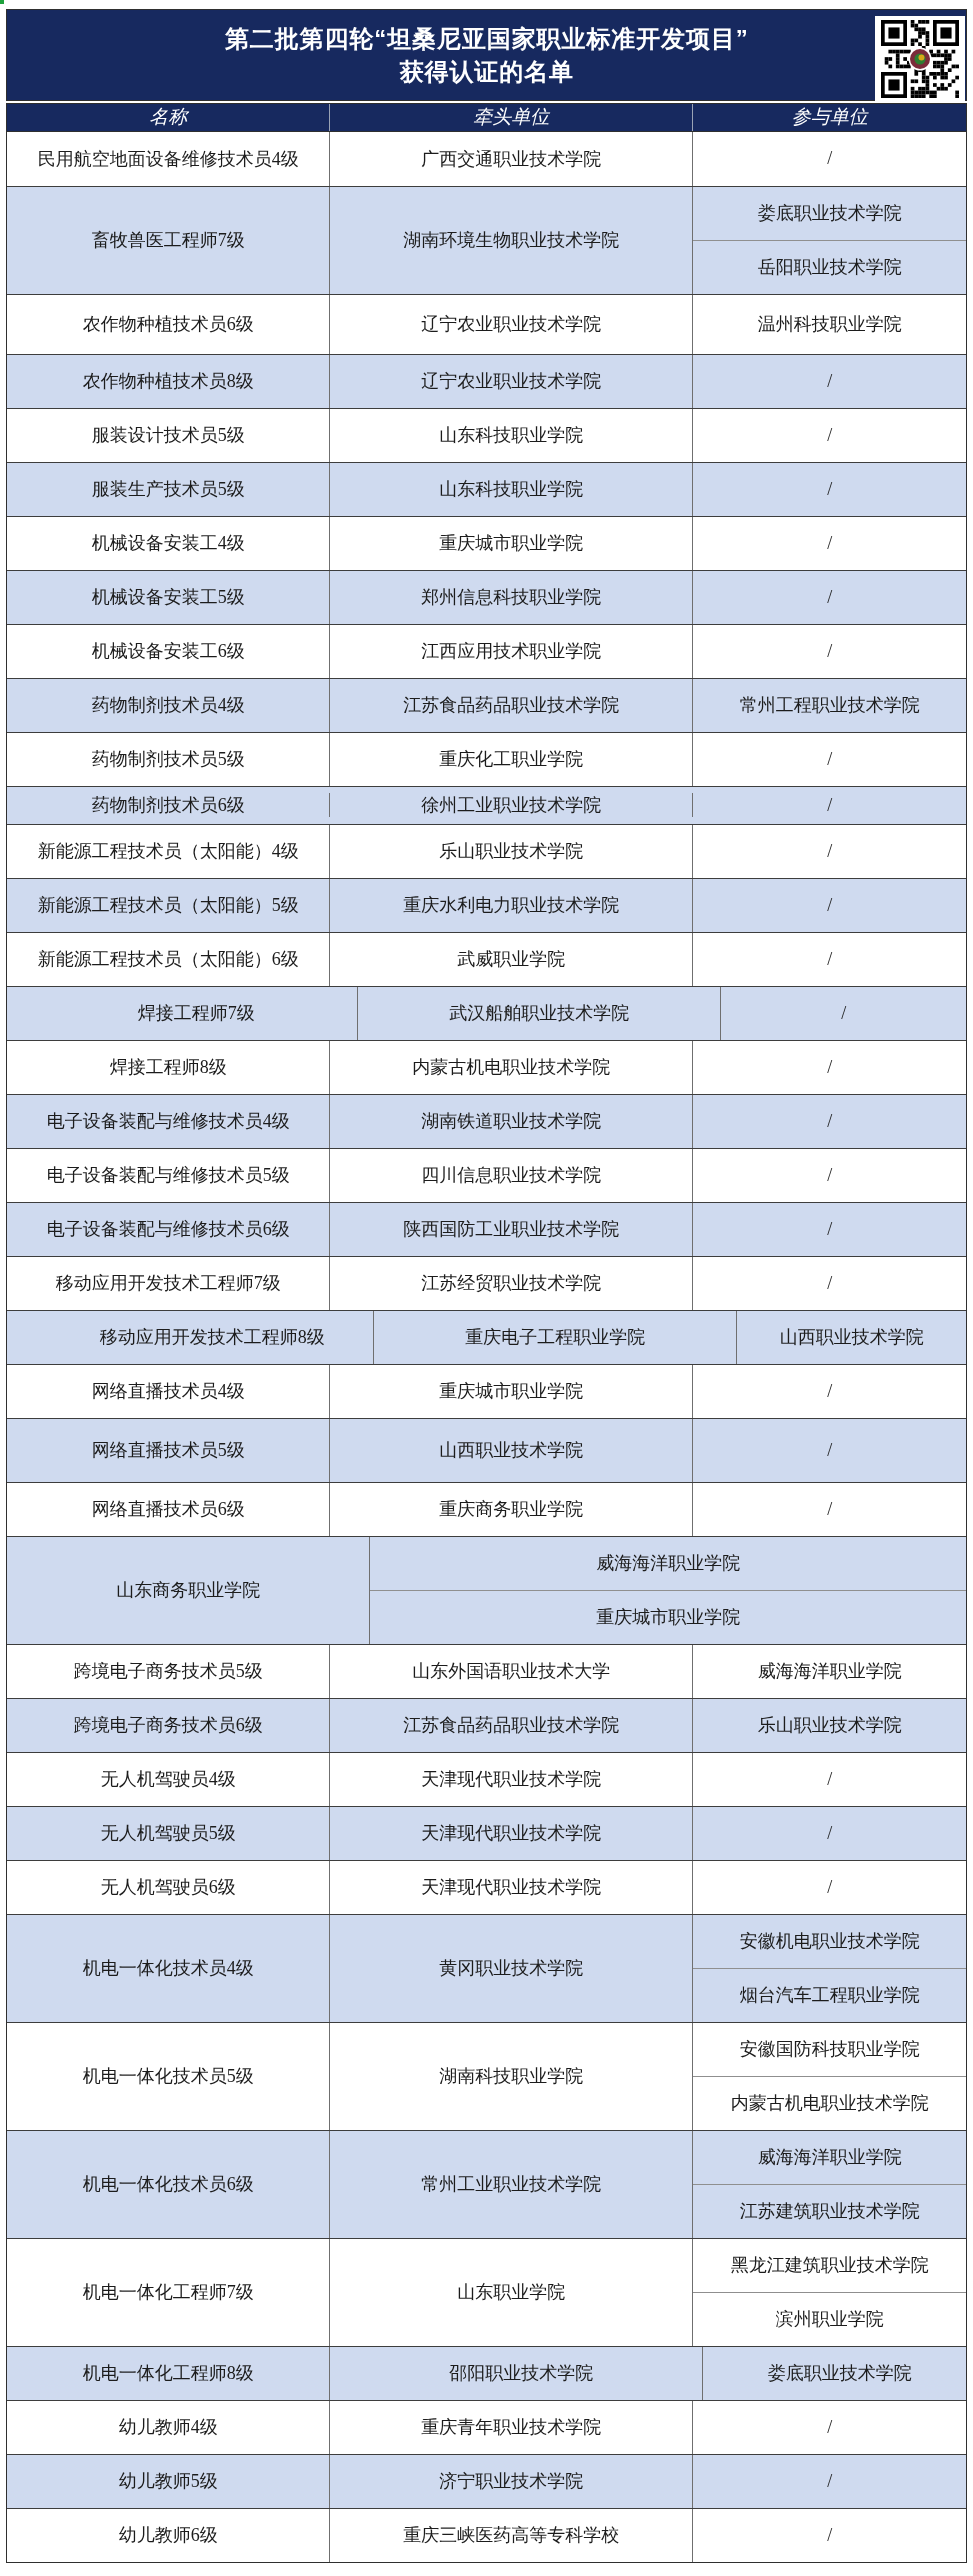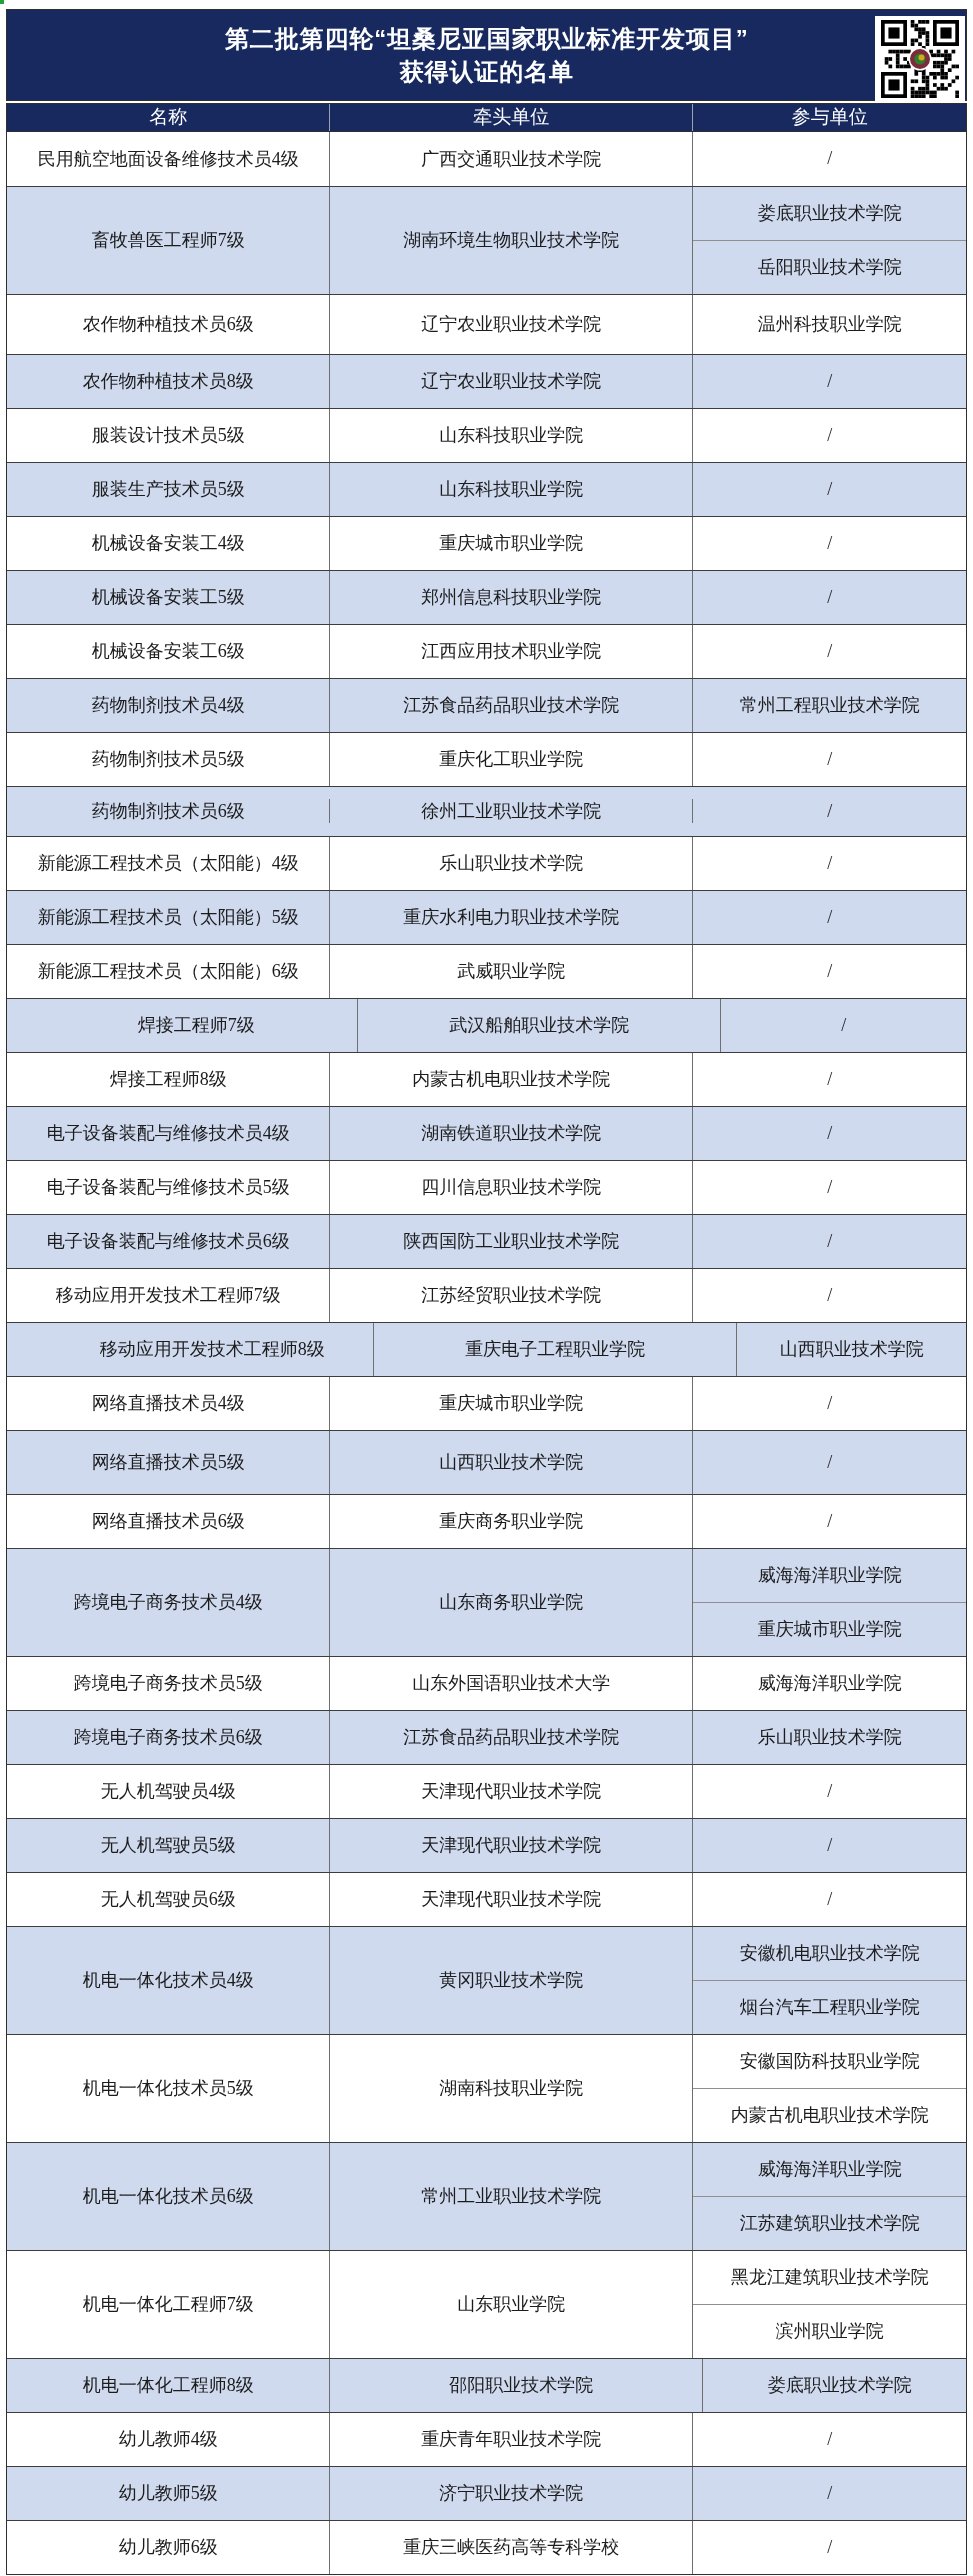--- a/index.html
+++ b/index.html
@@ -26,21 +26,21 @@
     background:#ffffff; display:flex; align-items:center; justify-content:center;
   }
   .qr-box svg { display:block; }
 
   
   .header-row {
     box-sizing:border-box; margin-top:1.8px; height:29px; background:#17295F;
     border:0.9px solid #2f2f2f; border-bottom:1.8px solid #2f2f2f;
     display:flex; color:#ffffff; font-size:19px;
   }
-  .hcell { box-sizing:border-box; display:flex; align-items:center; justify-content:center; }
+  .hcell { box-sizing:border-box; display:flex; align-items:center; justify-content:center;font-style:italic; }
   .hc1 { width:323px; border-right:0.9px solid #9aa3b5; }
   .hc2 { width:363px; border-right:0.9px solid #9aa3b5; }
   .hc3 { flex:1; }
 
   
   .tbody {
     box-sizing:border-box; border:0.9px solid #2f2f2f; border-top:none;
     border-bottom:1.8px solid #2f2f2f; background:#ffffff;
   }
   .row {
@@ -280,21 +280,21 @@
             <div class="pcell">常州工程职业技术学院</div>
           </div>
         </div>
         <div class="row" style="height: 54px;">
           <div class="cell c1">药物制剂技术员5级</div>
           <div class="cell c2">重庆化工职业学院</div>
           <div class="c3">
             <div class="pcell">/</div>
           </div>
         </div>
-        <div class="row shaded" style="height: 50px; align-items: center;">
+        <div class="row shaded" style="height: 38px; align-items: center;">
           <div class="cell c1">药物制剂技术员6级</div>
           <div class="cell c2">徐州工业职业技术学院</div>
           <div class="c3">
             <div class="pcell">/</div>
           </div>
         </div>
         <div class="row" style="height: 54px;">
           <div class="cell c1">新能源工程技术员（太阳能）4级</div>
           <div class="cell c2">乐山职业技术学院</div>
           <div class="c3">
@@ -379,21 +379,20 @@
           </div>
         </div>
         <div class="row" style="height: 54px;">
           <div class="cell c1">网络直播技术员6级</div>
           <div class="cell c2">重庆商务职业学院</div>
           <div class="c3">
             <div class="pcell">/</div>
           </div>
         </div>
         <div class="row shaded" style="height: 108px;">
-          <div class="cell c1">跨境电子商务技术员4级</div>
           <div class="cell c2">山东商务职业学院</div>
           <div class="c3">
             <div class="pcell">威海海洋职业学院</div>
             <div class="pcell">重庆城市职业学院</div>
           </div>
         </div>
         <div class="row" style="height: 54px;">
           <div class="cell c1">跨境电子商务技术员5级</div>
           <div class="cell c2">山东外国语职业技术大学</div>
           <div class="c3">

